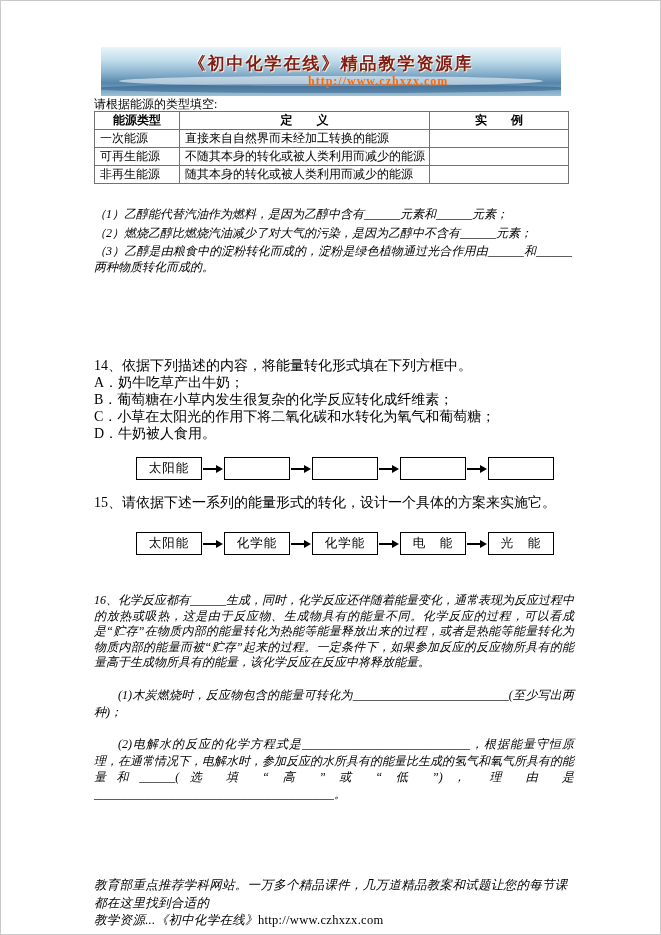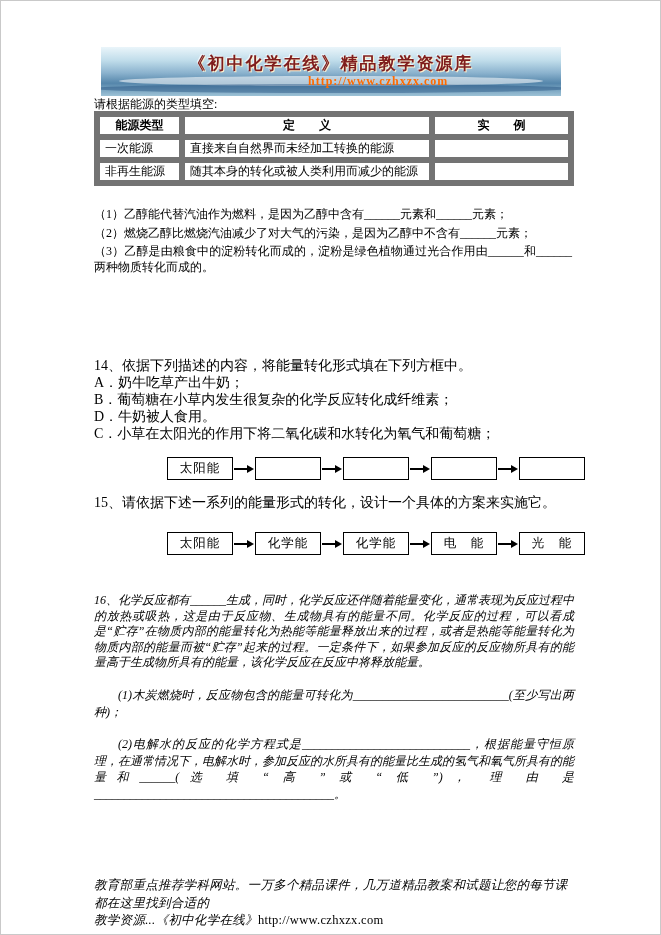--- a/index.html
+++ b/index.html
@@ -43,38 +43,38 @@
   .line { font-size:14px; line-height:17px; }
 
   .sec-intro { position:absolute; left:93px; top:95px; font-size:12px; }
 
   
   .energy-table {
     position:absolute; left:93px; top:110px;
     border-collapse:collapse; font-size:12px; table-layout:fixed; width:474px;
   }
   .energy-table th, .energy-table td {
-    border:6px solid #737373; height:18px; padding:0 5px; overflow:hidden; white-space:nowrap;
+    border:1px solid #737373; height:18px; padding:0 5px; overflow:hidden; white-space:nowrap;
   }
   .energy-table th { font-weight:bold; text-align:center; }
   .col-type { width:85px; }
   .col-def  { width:250px; }
   .col-ex   { width:139px; }
   .cell-type { }
 
   
   .sec-q13 { position:absolute; left:93px; top:203px; width:478px; }
-  .sec-q13 .item { margin-top:3px; }
+  .sec-q13 .item { margin-top:3px;font-style:italic; }
   .sec-q14 { position:absolute; left:93px; top:356px; width:478px; }
   .sec-q15-title { position:absolute; left:93px; top:493px; width:478px; }
   .sec-q16 { position:absolute; left:93px; top:592px; width:480px;font-style:italic; }
   .sec-q16 .item { text-indent:24px; margin-top:16px; line-height:16.6px; }
 
   
-  .flow { position:absolute; left:135px; display:flex; align-items:center;margin-left:31px; }
+  .flow { position:absolute; left:135px; display:flex; align-items:center; }
   .flow-q14 { top:456px; }
   .flow-q15 { top:531px; }
   .flow-box {
     width:66px; height:23px; border:1px solid #000;
     display:flex; align-items:center; justify-content:center;
     font-size:12.5px; letter-spacing:1px; background:#fff; flex:none;
   }
   .arrow { display:flex; align-items:center; margin:0 1px; flex:none; }
   .arrow-shaft { display:block; width:13px; height:2px; background:#000; }
   .arrow-head {
@@ -118,39 +118,44 @@
         <th>实　　例</th>
       </tr>
     </thead>
     <tbody>
       <tr>
         <td class="cell-type">一次能源</td>
         <td>直接来自自然界而未经加工转换的能源</td>
         <td></td>
       </tr>
       <tr>
+        <td class="cell-type">可再生能源</td>
+        <td>不随其本身的转化或被人类利用而减少的能源</td>
+        <td></td>
+      </tr>
+      <tr>
         <td class="cell-type">非再生能源</td>
         <td>随其本身的转化或被人类利用而减少的能源</td>
         <td></td>
       </tr>
     </tbody>
   </table>
 
   <div class="sec-q13">
     <div class="txt item">（1）乙醇能代替汽油作为燃料，是因为乙醇中含有______元素和______元素；</div>
     <div class="txt item">（2）燃烧乙醇比燃烧汽油减少了对大气的污染，是因为乙醇中不含有______元素；</div>
     <div class="txt item">（3）乙醇是由粮食中的淀粉转化而成的，淀粉是绿色植物通过光合作用由______和______两种物质转化而成的。</div>
   </div>
 
   <div class="sec-q14">
     <div class="line">14、依据下列描述的内容，将能量转化形式填在下列方框中。</div>
     <div class="line">A．奶牛吃草产出牛奶；</div>
     <div class="line">B．葡萄糖在小草内发生很复杂的化学反应转化成纤维素；</div>
+    <div class="line">C．小草在太阳光的作用下将二氧化碳和水转化为氧气和葡萄糖；</div>
     <div class="line">D．牛奶被人食用。</div>
-    <div class="line">C．小草在太阳光的作用下将二氧化碳和水转化为氧气和葡萄糖；</div>
   </div>
 
   <div class="flow flow-q14">
     <div class="flow-box">太阳能</div>
     <div class="arrow">
         <span class="arrow-shaft"></span>
         <span class="arrow-head"></span>
       </div>
     <div class="flow-box"></div>
     <div class="arrow">

